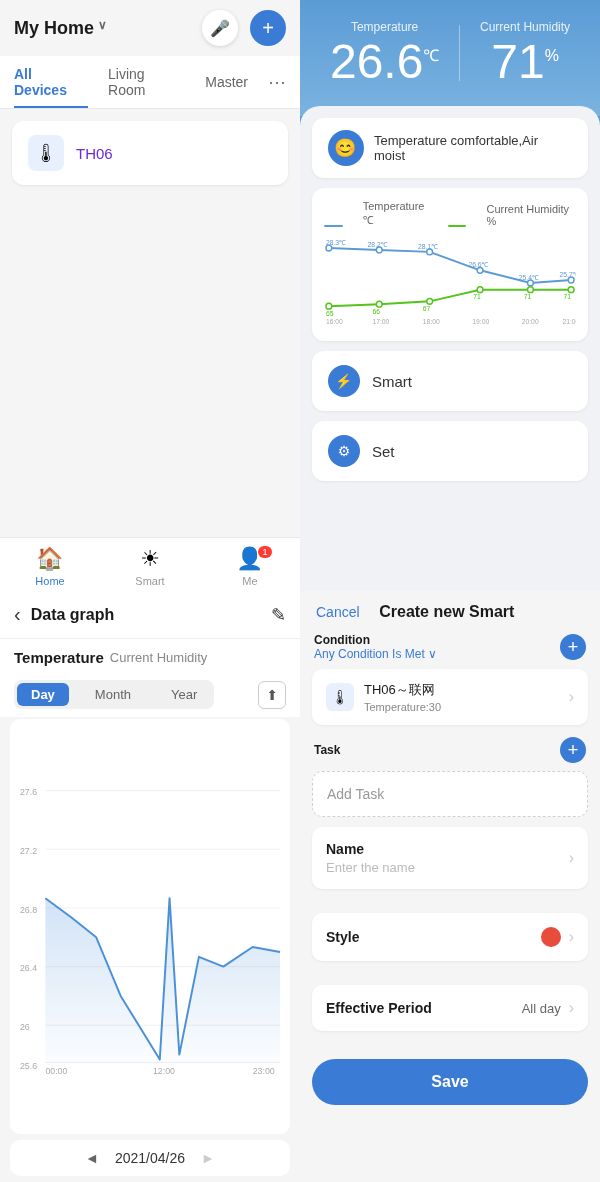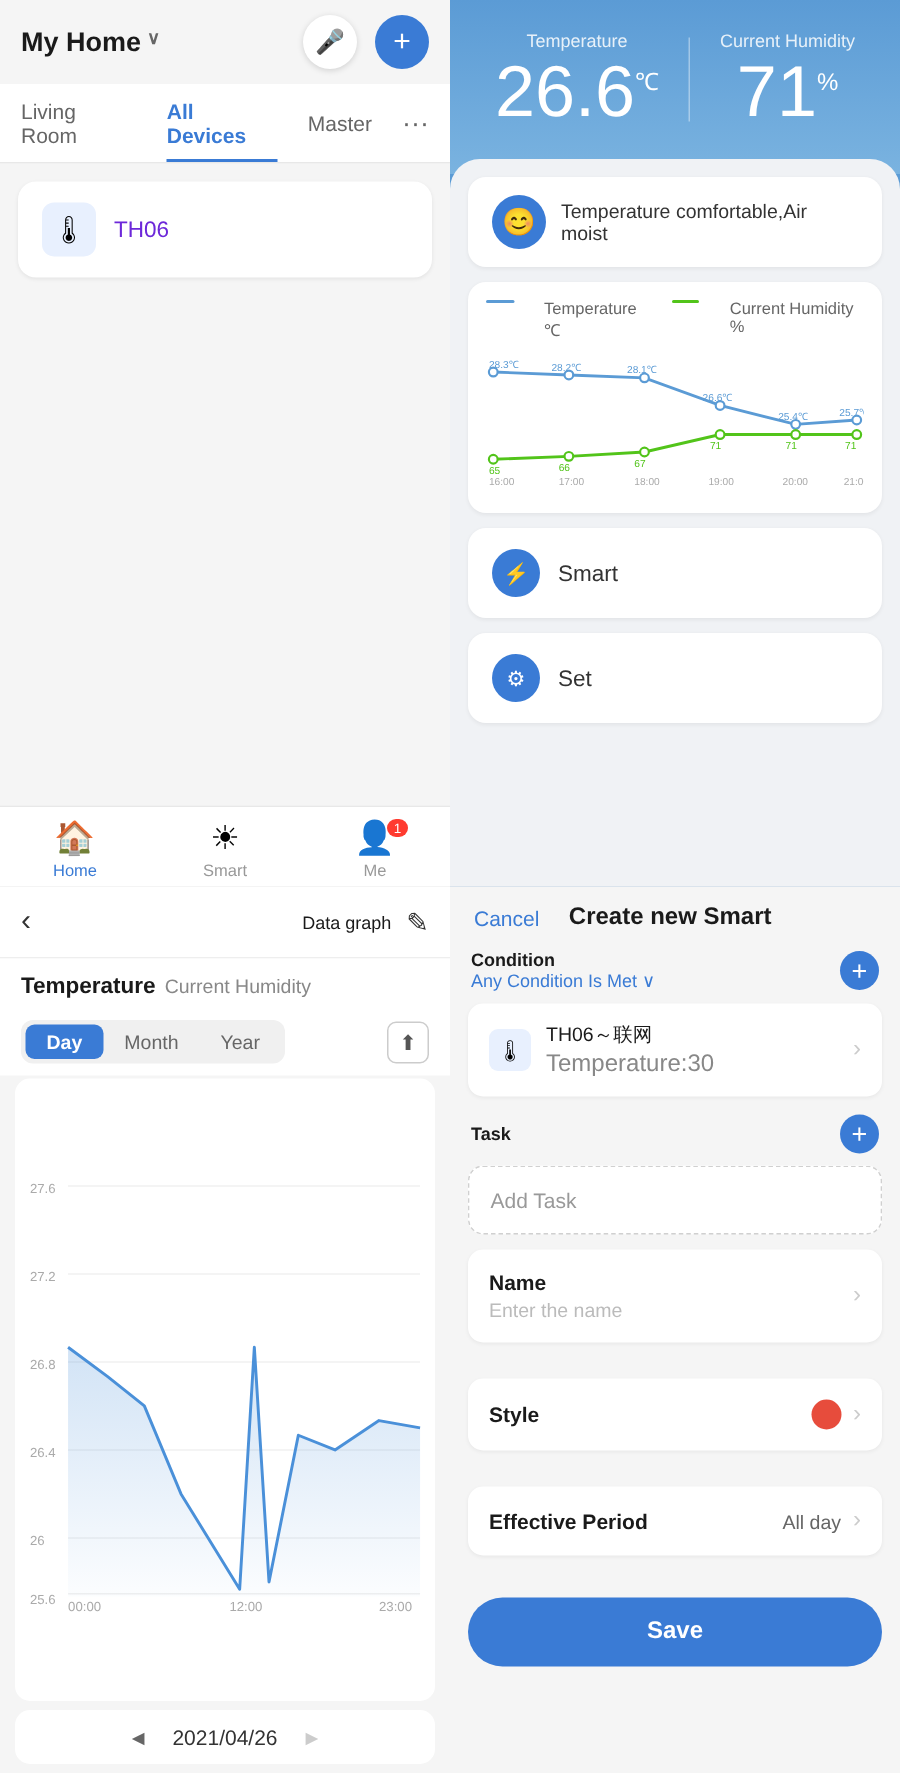--- a/index.html
+++ b/index.html
@@ -188,21 +188,21 @@
       padding: 12px;
       box-shadow: 0 1px 3px rgba(0,0,0,0.06);
     }
     .chart-legend {
       display: flex;
       gap: 14px;
       margin-bottom: 8px;
       font-size: 11px;
       color: #666;
     }
-    .legend-item { display: flex; align-items: flex-start; gap: 20px; }
+    .legend-item { display: flex; align-items: flex-end; gap: 20px; }
     .legend-dot { width: 20px; height: 2px; border-radius: 1px; }
     .legend-dot.blue { background: #5b9bd5; }
     .legend-dot.green { background: #52c41a; }
     .chart-svg { width: 100%; height: 90px; }
 
     .action-card {
       background: white;
       border-radius: 12px;
       padding: 14px 16px;
       display: flex;
@@ -231,21 +231,21 @@
     }
     .graph-header {
       display: flex;
       align-items: center;
       padding: 12px 14px;
       background: white;
       border-bottom: 1px solid #eee;
       gap: 10px;
     }
     .back-btn { font-size: 20px; color: #333; cursor: pointer; }
-    .graph-title { flex: 1; text-align: right; font-size: 12px; font-weight: 400; color: #1a1a1a; }
+    .graph-title { flex: 1; text-align: left; font-size: 16px; font-weight: 700; color: #1a1a1a; }
     .edit-btn { font-size: 18px; color: #333; cursor: pointer; }
 
     .graph-type-tabs {
       display: flex;
       padding: 10px 14px 6px;
       background: white;
       gap: 0;
     }
     .graph-type-tab {
       font-size: 14px;
@@ -259,21 +259,21 @@
     .graph-controls {
       display: flex;
       align-items: center;
       padding: 8px 14px;
       background: white;
       margin-bottom: 2px;
       justify-content: space-between;
     }
     .period-tabs {
       display: flex;
-      gap: 0;
+      gap: 12px;
       background: #f0f0f0;
       border-radius: 8px;
       padding: 3px;
     }
     .period-tab {
       padding: 4px 14px;
       border-radius: 6px;
       font-size: 13px;
       cursor: pointer;
       color: #666;
@@ -378,21 +378,21 @@
     .condition-device-icon {
       width: 28px; height: 28px;
       background: #e8f0fe;
       border-radius: 6px;
       display: flex; align-items: center; justify-content: center;
       font-size: 14px;
       flex-shrink: 0;
     }
     .condition-info { flex: 1; }
     .condition-name { font-size: 13px; font-weight: 500; color: #1a1a1a; }
-    .condition-detail { font-size: 16px; color: #888; margin-top: 2px; }
+    .condition-detail { font-size: 11px; color: #888; margin-top: 2px; }
     .condition-chevron { color: #ccc; font-size: 16px; }
 
     .task-section { margin-bottom: 10px; }
     .add-task-card {
       background: white;
       border-radius: 10px;
       border: 1.5px dashed #d0d0d0;
       padding: 14px;
       text-align: left;
       font-size: 14px;
@@ -443,25 +443,25 @@
     <div class="home-title">
       <span>My Home</span>
       <span class="home-title-chevron">∨</span>
     </div>
     <div class="home-header-icons">
       <button class="mic-btn">🎤</button>
       <button class="add-btn">+</button>
     </div>
   </div>
   <div class="home-tabs">
+    <div class="home-tab active">
+      <span>All Devices</span>
+    </div>
     <div class="home-tab">
       <span>Living Room</span>
-    </div>
-    <div class="home-tab active">
-      <span>All Devices</span>
     </div>
     <div class="home-tab">
       <span>Master</span>
     </div>
     <div class="home-tab-more">···</div>
   </div>
   <div class="home-devices">
     <div class="device-card">
       <div class="device-icon">🌡</div>
       <span class="device-name">TH06</span>

